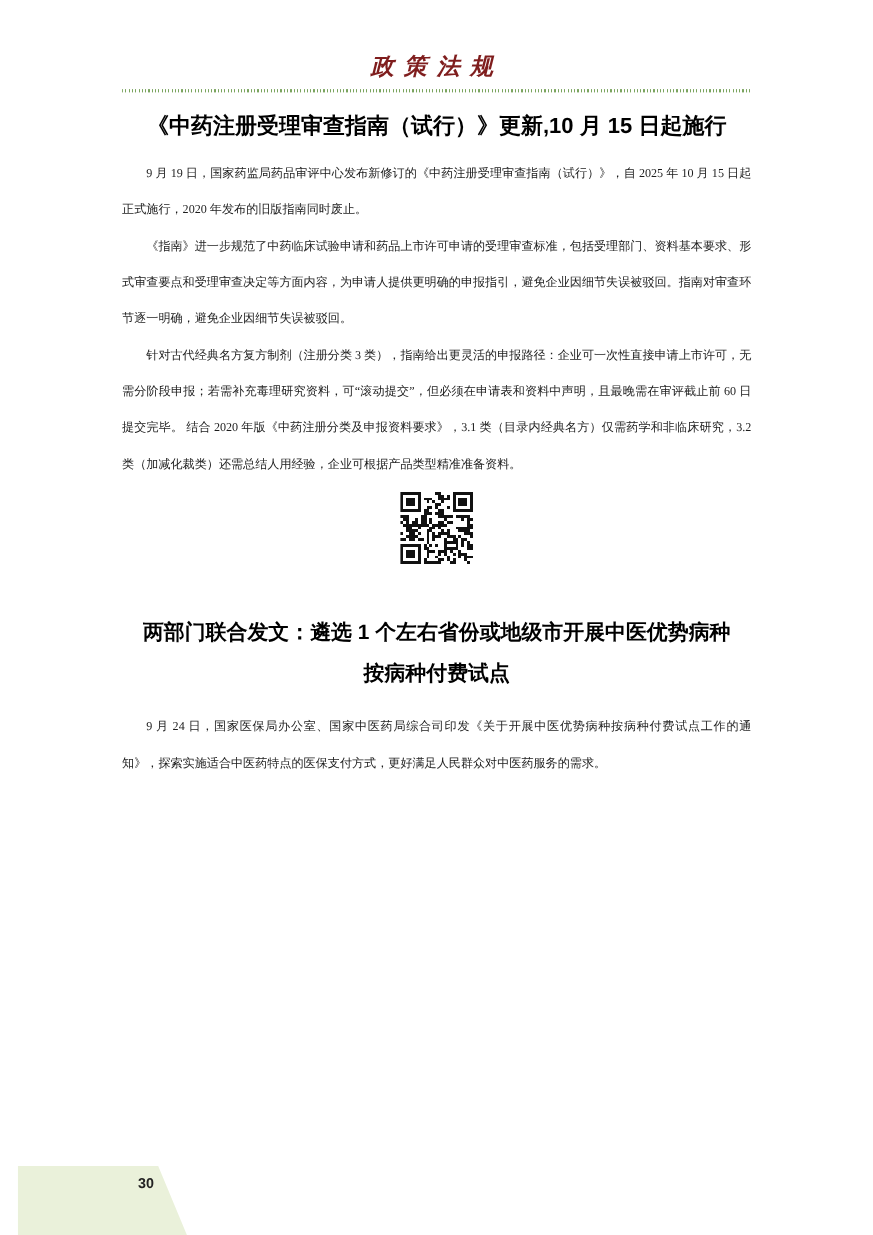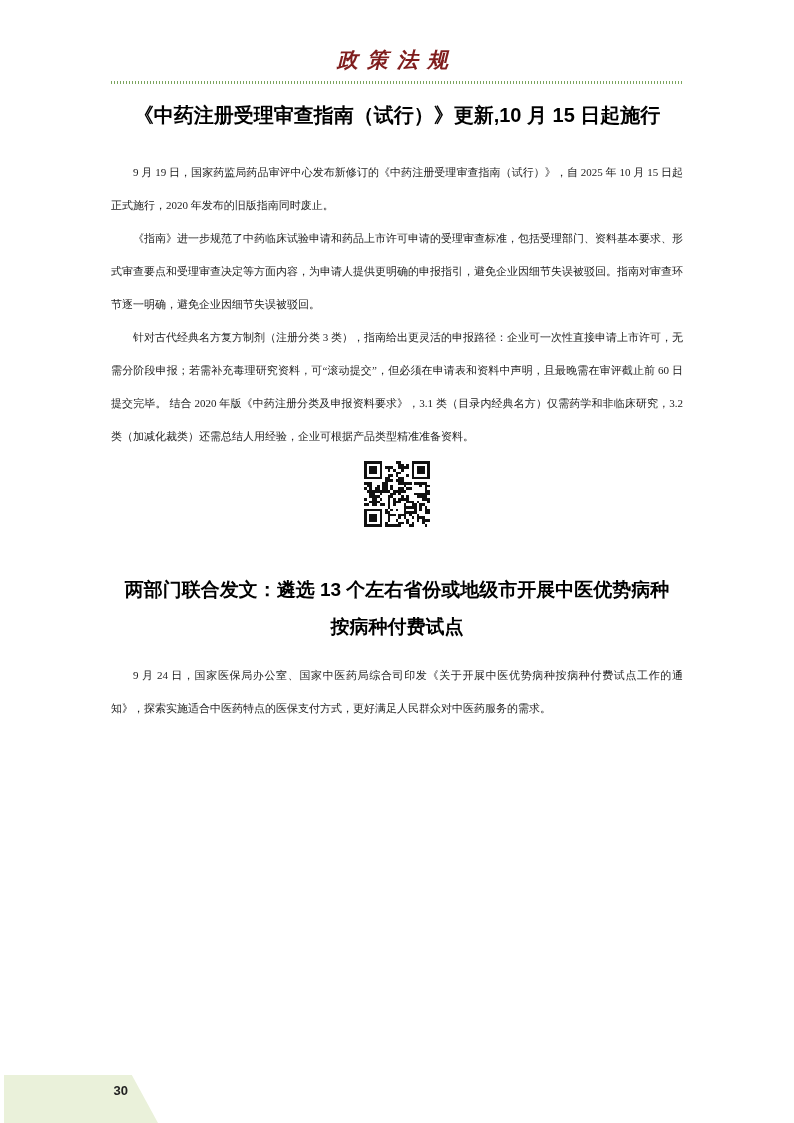--- a/index.html
+++ b/index.html
@@ -27,21 +27,21 @@
     margin: 7px auto 0 auto;
     background-image: repeating-linear-gradient(90deg, #7ba45f 0 1px, transparent 1px 3px);
   }
 
   .article-title {
     font-family: "Liberation Sans", "DejaVu Sans", sans-serif;
     font-weight: bold;
     color: #000000;
     text-align: center;
   }
-  .title-1 { font-size: 20px; line-height: 28px; margin: 17px auto 27px auto; }
+  .title-1 { font-size: 20px; line-height: 28px; margin: 17px auto 13px auto; }
   .title-2 { font-size: 19px; line-height: 37px; margin: 44px auto 14px auto; max-width: 548px; }
 
   .body-text p {
     margin: 0;
     font-size: 11px;
     line-height: 33px;
     text-align: justify;
     text-indent: 2em;
   }
   .body-text p.cut { text-align-last: justify; }
@@ -51,22 +51,22 @@
   .qr-caption {
     text-align: center;
     color: #9a9a9a;
     font-size: 13px;
     margin-top: 5px;
     letter-spacing: 2px;
   }
 
   .footer-tab {
     position: absolute;
-    left: 4px; bottom: 0;
-    width: 154px; height: 48px;
+    left: 16px; bottom: 0;
+    width: 154px; height: 63px;
     background: #eaf1da;
     clip-path: polygon(0 0, 83% 0, 100% 100%, 0 100%);
   }
   .footer-page-num {
     position: absolute;
     top: 8px; right: 30px;
     font-family: "Liberation Sans", "DejaVu Sans", sans-serif;
     font-weight: bold;
     font-size: 13px;
     color: #222222;
@@ -397,21 +397,21 @@
           <rect x="10" y="24" width="1" height="1"></rect>
           <rect x="11" y="24" width="1" height="1"></rect>
           <rect x="12" y="24" width="1" height="1"></rect>
           <rect x="13" y="24" width="1" height="1"></rect>
           <rect x="17" y="24" width="1" height="1"></rect>
           <rect x="18" y="24" width="1" height="1"></rect>
           <rect x="23" y="24" width="1" height="1"></rect>
         </svg>
     </div>
 
-    <h2 class="article-title title-2">两部门联合发文：遴选 13 个左右省份或地级市开展中医优势病种按病种付费试点</h2>
+    <h2 class="article-title title-2">两部门联合发文：遴选 1 个左右省份或地级市开展中医优势病种按病种付费试点</h2>
 
     <div class="body-text">
       <p>9 月 24 日，国家医保局办公室、国家中医药局综合司印发《关于开展中医优势病种按病种付费试点工作的通知》，探索实施适合中医药特点的医保支付方式，更好满足人民群众对中医药服务的需求。</p>
     </div>
 
   </div>
 
   <div class="footer-tab">
     <span class="footer-page-num">30</span>
   </div>

